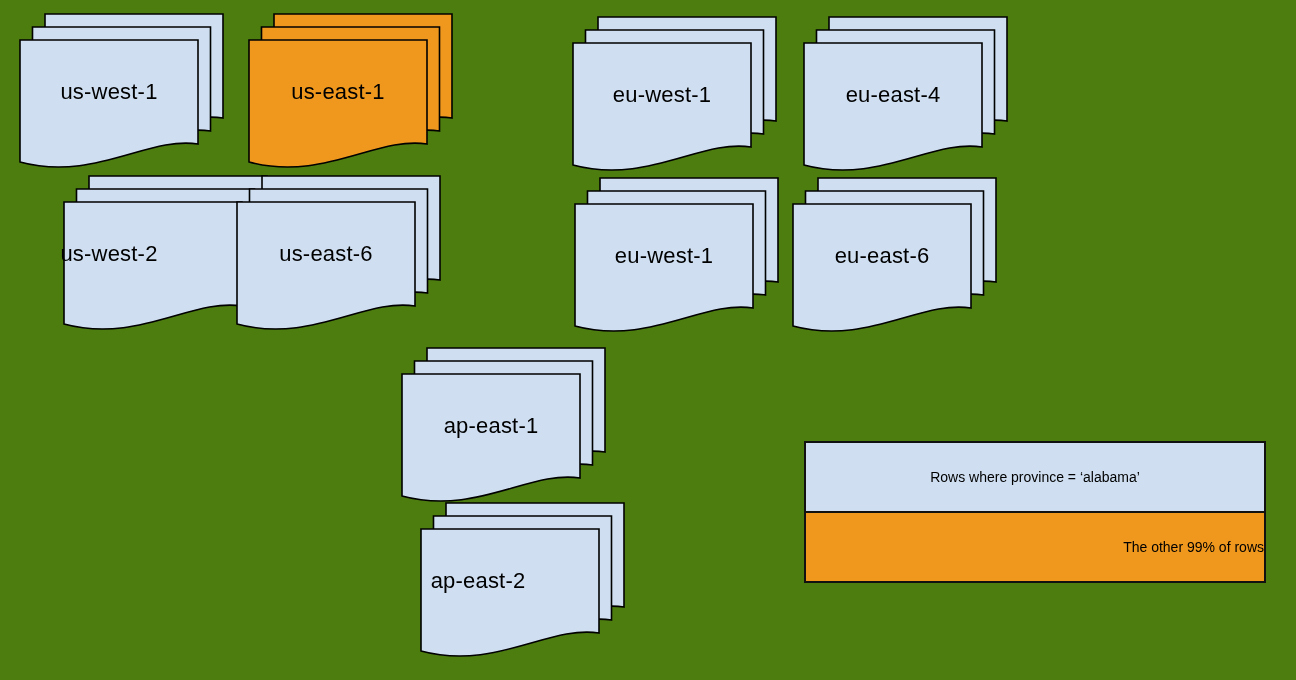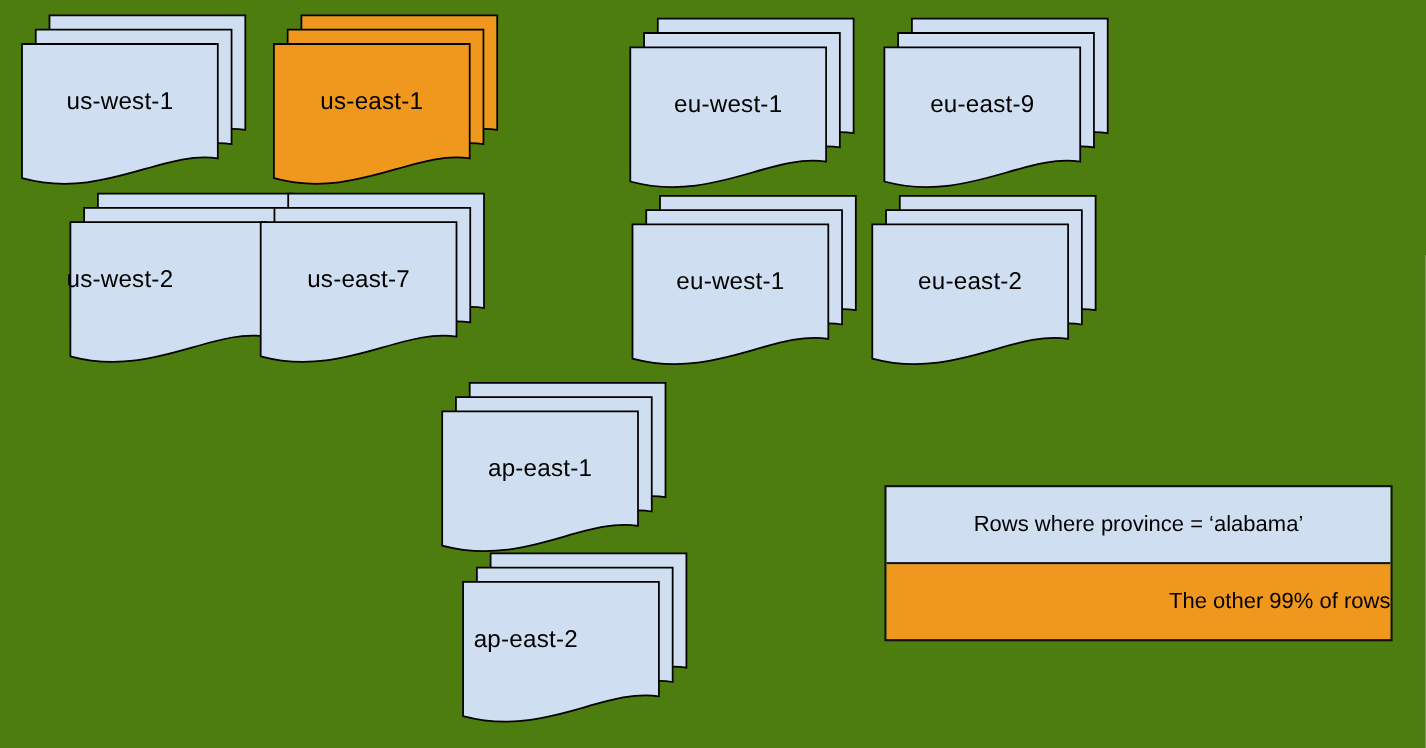--- a/index.html
+++ b/index.html
@@ -57,21 +57,21 @@
     box-sizing: border-box;
     border: 2px solid #111111;
     display: flex;
     flex-direction: column;
   }
   .legend-row {
     box-sizing: border-box;
     display: flex;
     align-items: center;
     justify-content: center;
-    font-size: 20px;
+    font-size: 14px;
     color: #000000;
   }
   .legend-row.top {
     height: 70px;
     background: var(--blue);
     border-bottom: 2px solid #111111;
   }
   .legend-row.bottom {
     flex: 1;
     background: var(--orange);
@@ -107,53 +107,53 @@
       <path transform="translate(0,26)" d="M0,0 H178 V104 C128,96 74,142 0,122 Z"></path>
     </svg>
     <div class="label">eu-west-1</div>
   </div>
       <div class="stack blue" style="left: 804px; top: 17px;">
     <svg viewBox="0 0 204 156">
       <path transform="translate(25,0)" d="M0,0 H178 V104 C128,96 74,142 0,122 Z"></path>
       <path transform="translate(12.5,13)" d="M0,0 H178 V104 C128,96 74,142 0,122 Z"></path>
       <path transform="translate(0,26)" d="M0,0 H178 V104 C128,96 74,142 0,122 Z"></path>
     </svg>
-    <div class="label">eu-east-9</div>
+    <div class="label">eu-east-4</div>
   </div>
       <div class="stack blue" style="left: 20px; top: 176px; padding-left: 44px;">
     <svg viewBox="0 0 204 156">
       <path transform="translate(25,0)" d="M0,0 H178 V104 C128,96 74,142 0,122 Z"></path>
       <path transform="translate(12.5,13)" d="M0,0 H178 V104 C128,96 74,142 0,122 Z"></path>
       <path transform="translate(0,26)" d="M0,0 H178 V104 C128,96 74,142 0,122 Z"></path>
     </svg>
     <div class="label">us-west-2</div>
   </div>
       <div class="stack blue" style="left: 237px; top: 176px;">
     <svg viewBox="0 0 204 156">
       <path transform="translate(25,0)" d="M0,0 H178 V104 C128,96 74,142 0,122 Z"></path>
       <path transform="translate(12.5,13)" d="M0,0 H178 V104 C128,96 74,142 0,122 Z"></path>
       <path transform="translate(0,26)" d="M0,0 H178 V104 C128,96 74,142 0,122 Z"></path>
     </svg>
-    <div class="label">us-east-7</div>
+    <div class="label">us-east-6</div>
   </div>
       <div class="stack blue" style="left: 575px; top: 178px;">
     <svg viewBox="0 0 204 156">
       <path transform="translate(25,0)" d="M0,0 H178 V104 C128,96 74,142 0,122 Z"></path>
       <path transform="translate(12.5,13)" d="M0,0 H178 V104 C128,96 74,142 0,122 Z"></path>
       <path transform="translate(0,26)" d="M0,0 H178 V104 C128,96 74,142 0,122 Z"></path>
     </svg>
     <div class="label">eu-west-1</div>
   </div>
       <div class="stack blue" style="left: 793px; top: 178px;">
     <svg viewBox="0 0 204 156">
       <path transform="translate(25,0)" d="M0,0 H178 V104 C128,96 74,142 0,122 Z"></path>
       <path transform="translate(12.5,13)" d="M0,0 H178 V104 C128,96 74,142 0,122 Z"></path>
       <path transform="translate(0,26)" d="M0,0 H178 V104 C128,96 74,142 0,122 Z"></path>
     </svg>
-    <div class="label">eu-east-2</div>
+    <div class="label">eu-east-6</div>
   </div>
       <div class="stack blue" style="left: 402px; top: 348px;">
     <svg viewBox="0 0 204 156">
       <path transform="translate(25,0)" d="M0,0 H178 V104 C128,96 74,142 0,122 Z"></path>
       <path transform="translate(12.5,13)" d="M0,0 H178 V104 C128,96 74,142 0,122 Z"></path>
       <path transform="translate(0,26)" d="M0,0 H178 V104 C128,96 74,142 0,122 Z"></path>
     </svg>
     <div class="label">ap-east-1</div>
   </div>
       <div class="stack blue" style="left: 389px; top: 503px; padding-left: 32px;">

